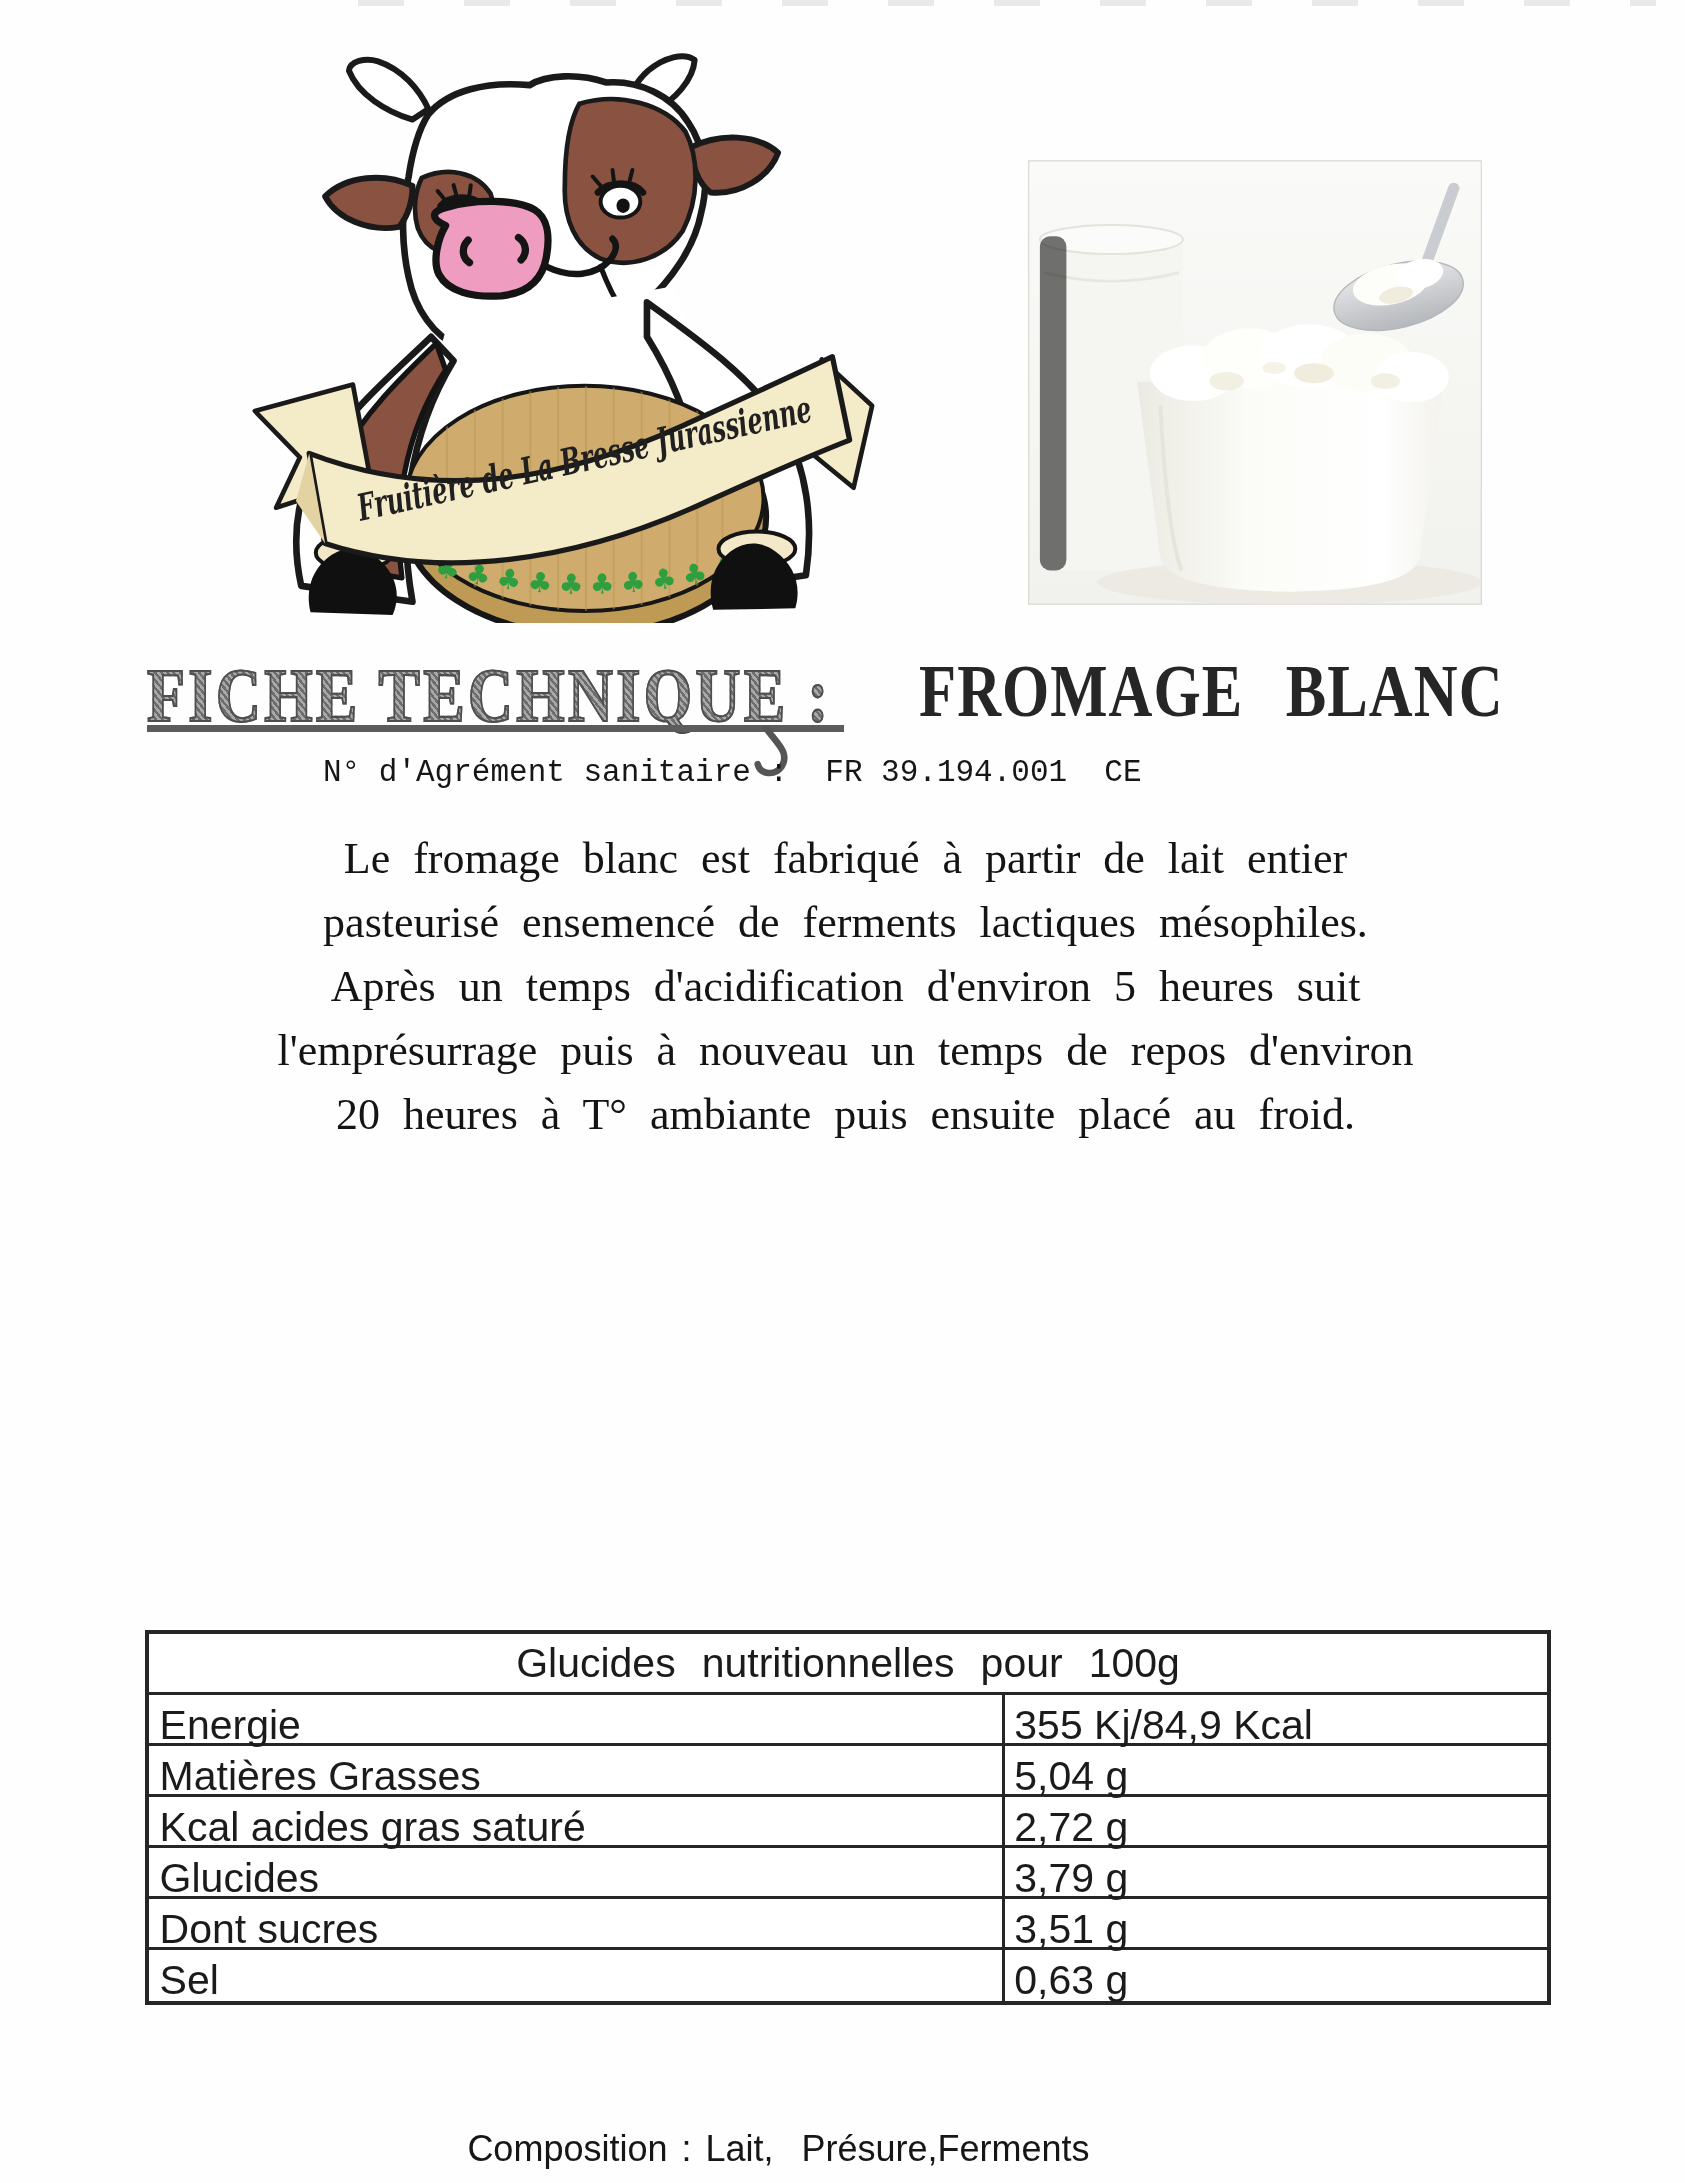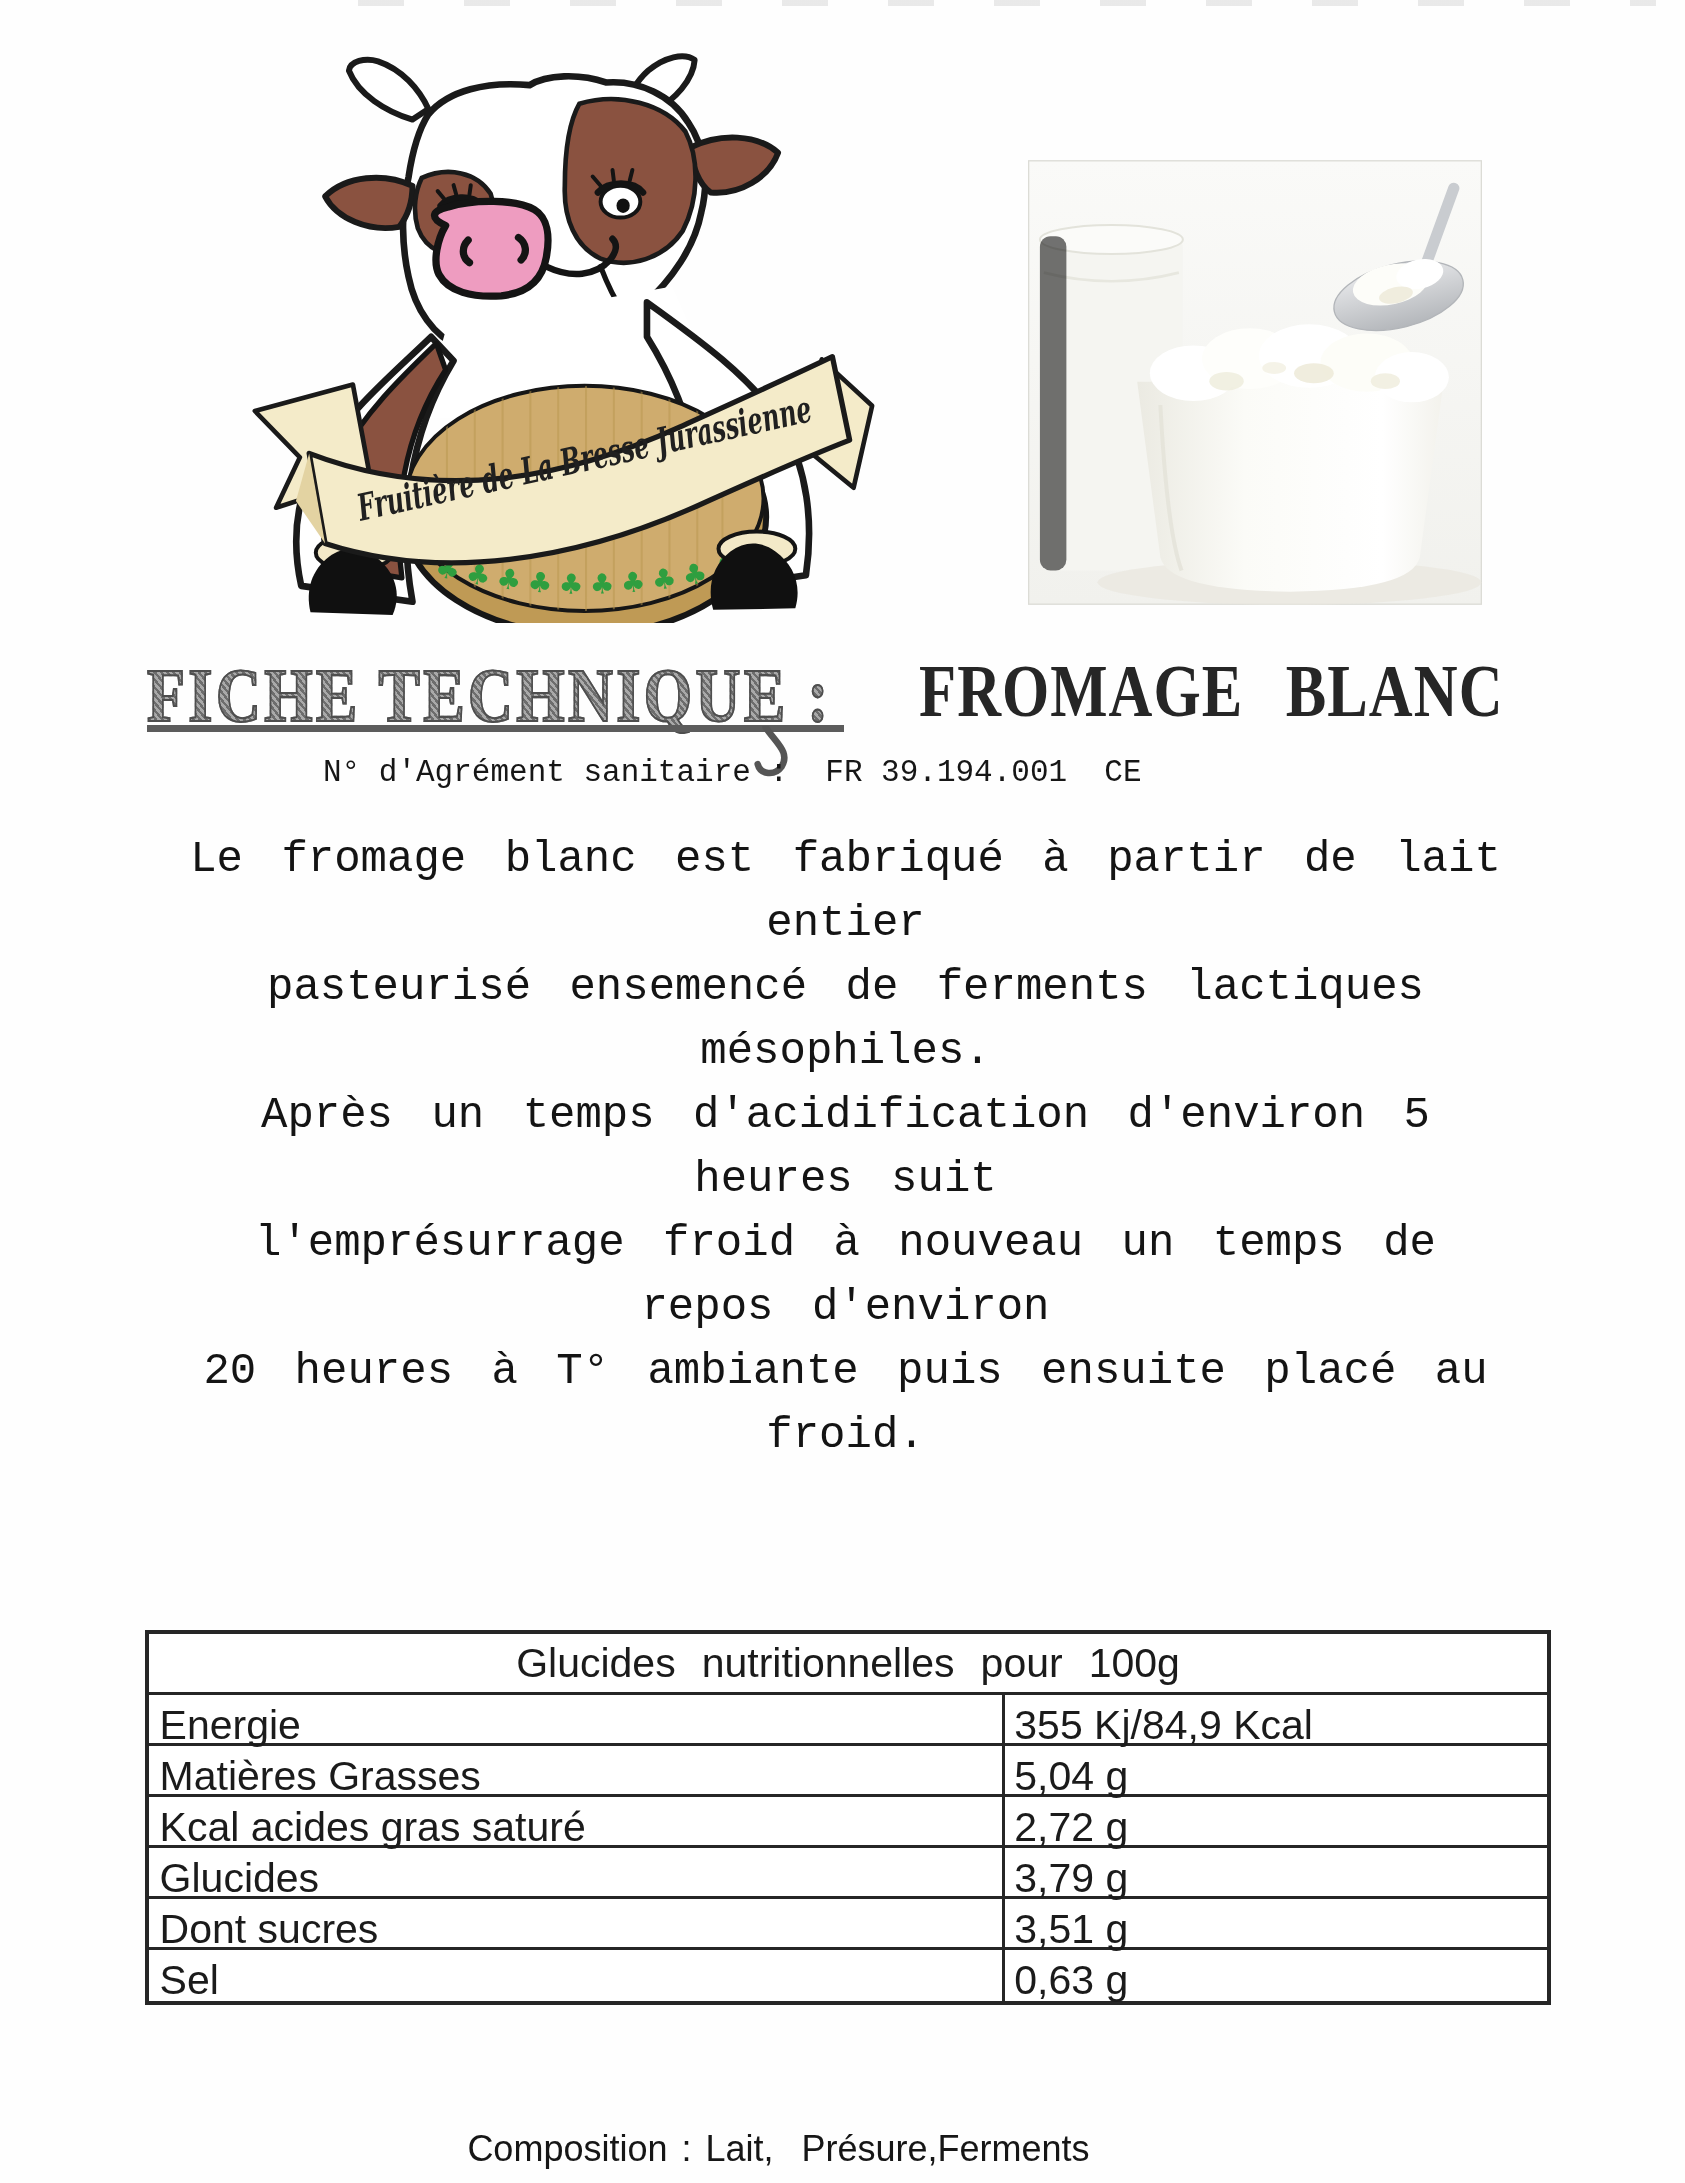--- a/index.html
+++ b/index.html
@@ -35,21 +35,21 @@
   }
 
   .approval-line {
     position:absolute; left:323px; top:755px;
     font-family:Liberation Mono, monospace; font-size:31px; color:#161616;
     white-space:pre-wrap;
   }
 
   .description {
     position:absolute; left:180px; top:827px; width:1331px;
-    font-family:Liberation Mono, monospace; font-size:44px; line-height:64px;
+    font-family:Liberation Serif, serif; font-size:44px; line-height:64px;
     color:#141414; text-align:center; word-spacing:12px;
   }
 
   .nut-table {
     position:absolute; left:145px; top:1630px; width:1406px;
     border:4.6px solid #262626; background:#fff;
     font-family:"Liberation Sans", sans-serif; color:#1b1b1b;
   }
   .nut-header {
     height:61px; border-bottom:3.3px solid #262626;
@@ -236,21 +236,21 @@
     <path d="M 28,2 C 44,26 66,40 52,62 C 42,76 20,74 16,58" fill="none" stroke="#555555" stroke-width="10" stroke-linecap="round"></path>
   </svg>
   <div class="fromage-title">FROMAGE  BLANC</div>
 
   <div class="approval-line">N° d'Agrément sanitaire :  FR 39.194.001  CE</div>
 
   <div class="description">
     <div>Le fromage blanc est fabriqué à partir de lait entier</div>
     <div>pasteurisé ensemencé de ferments lactiques mésophiles.</div>
     <div>Après un temps d'acidification d'environ 5 heures suit</div>
-    <div>l'emprésurrage froid à nouveau un temps de repos d'environ</div>
+    <div>l'emprésurrage puis à nouveau un temps de repos d'environ</div>
     <div>20 heures à T° ambiante puis ensuite placé au froid.</div>
   </div>
 
   <div class="nut-table">
     <div class="nut-header">Glucides nutritionnelles pour 100g</div>
 
     <div class="nut-row">
       <div class="nut-label">Energie</div>
       <div class="nut-value">355 Kj/84,9 Kcal</div>
     </div>

